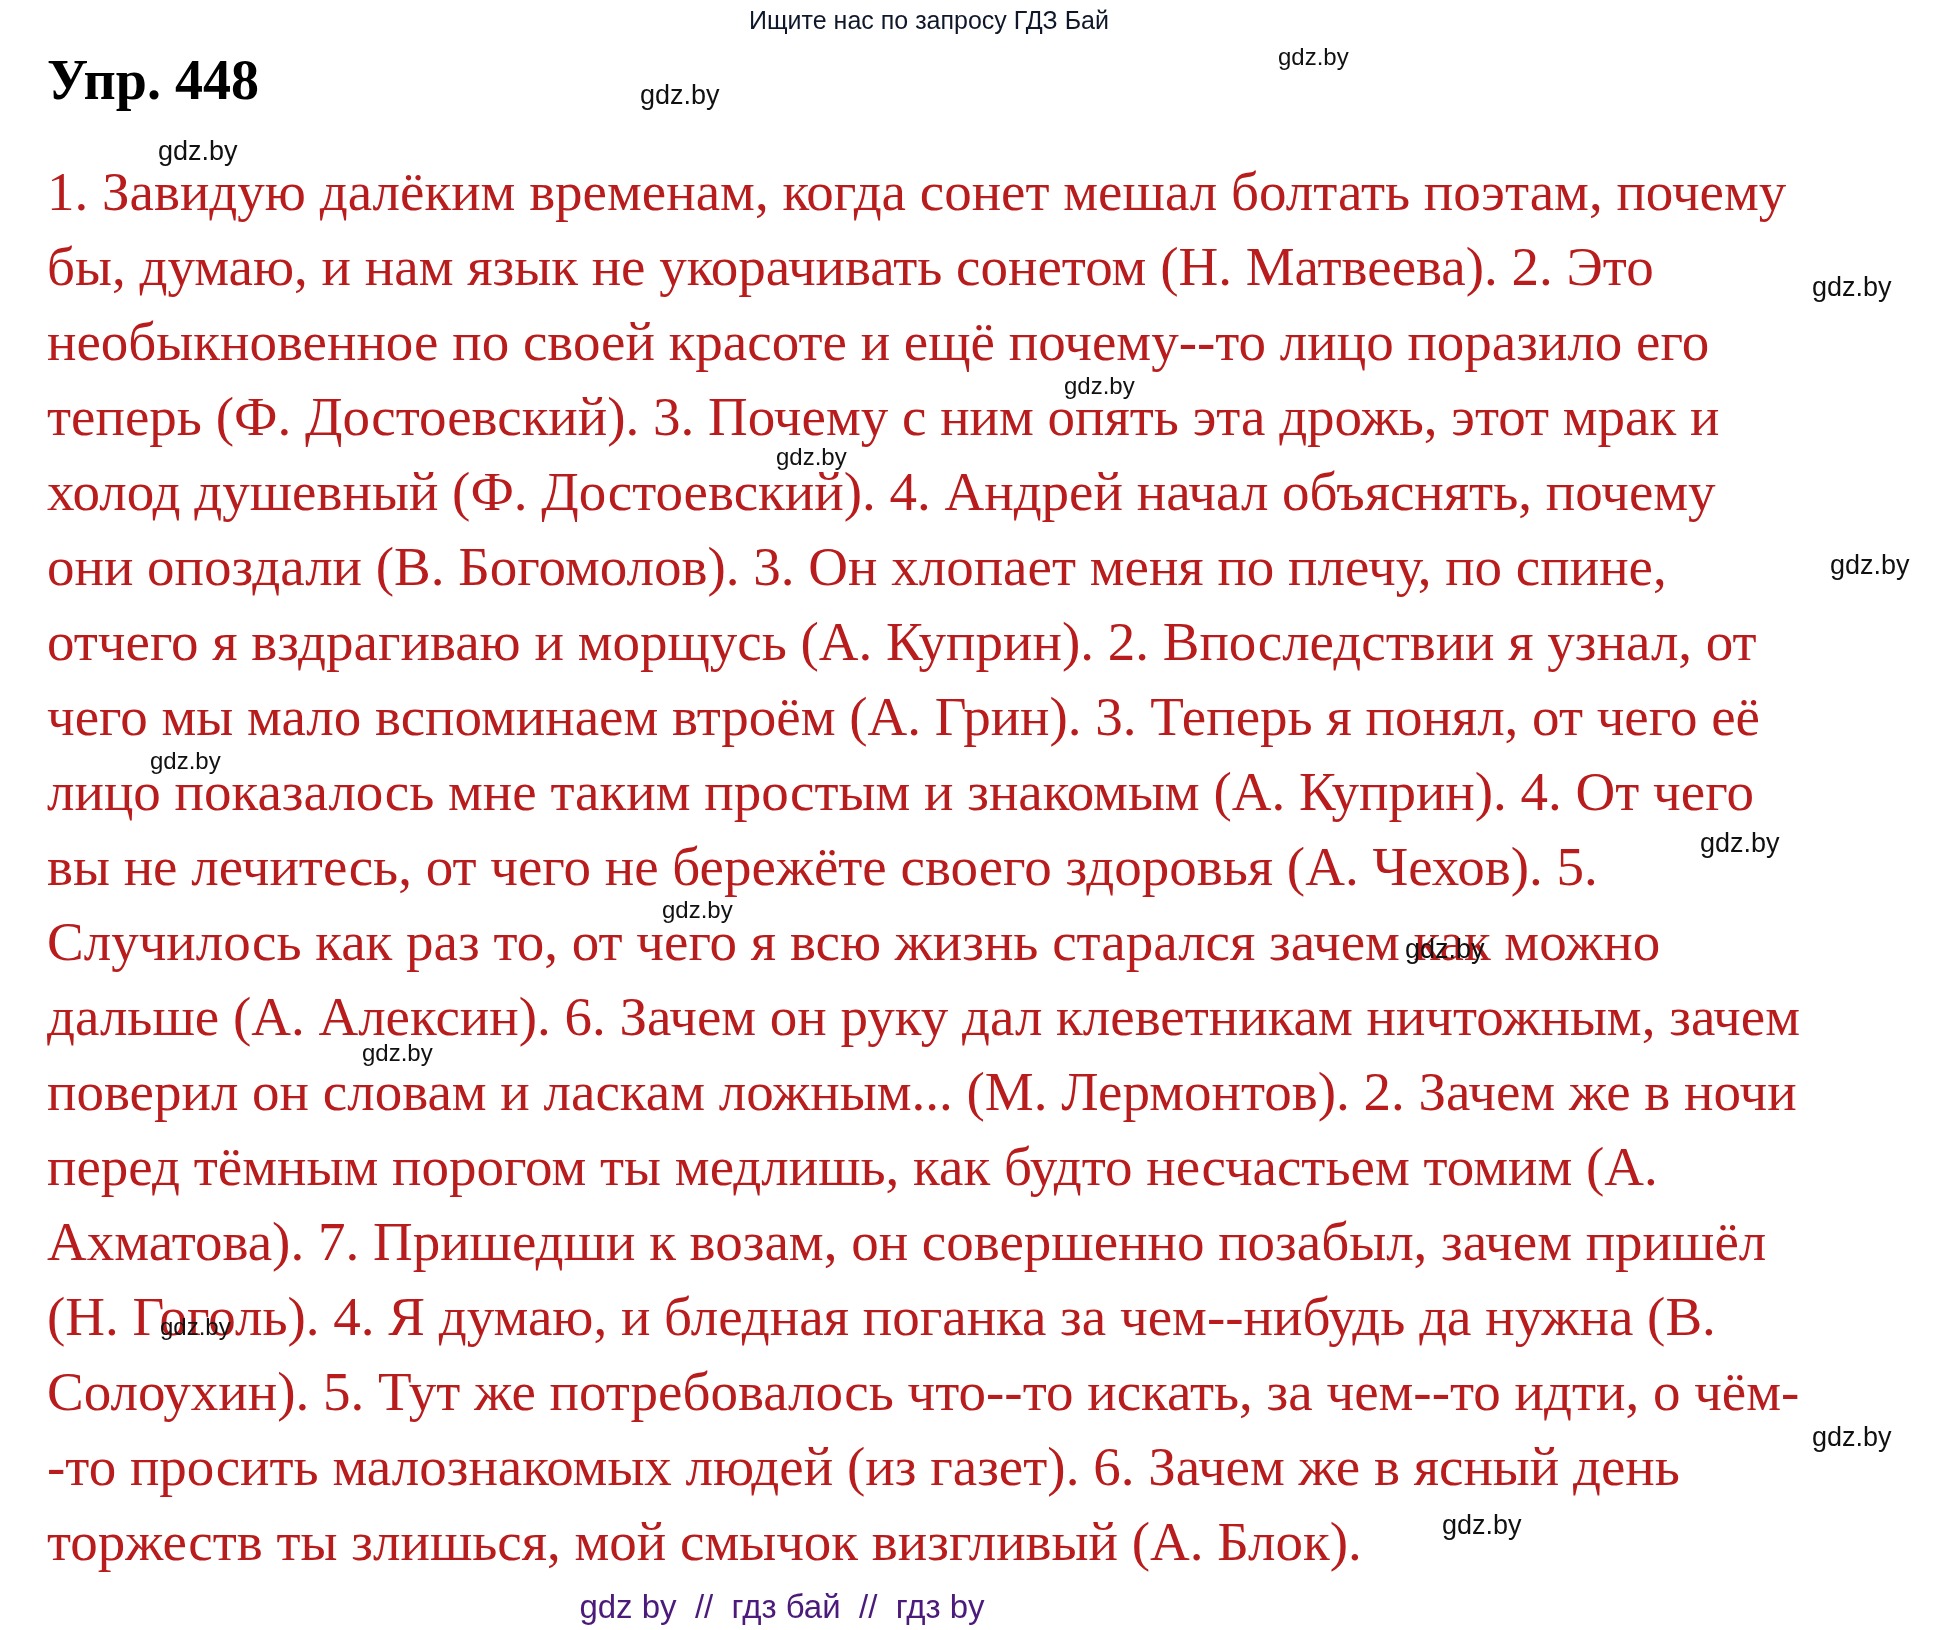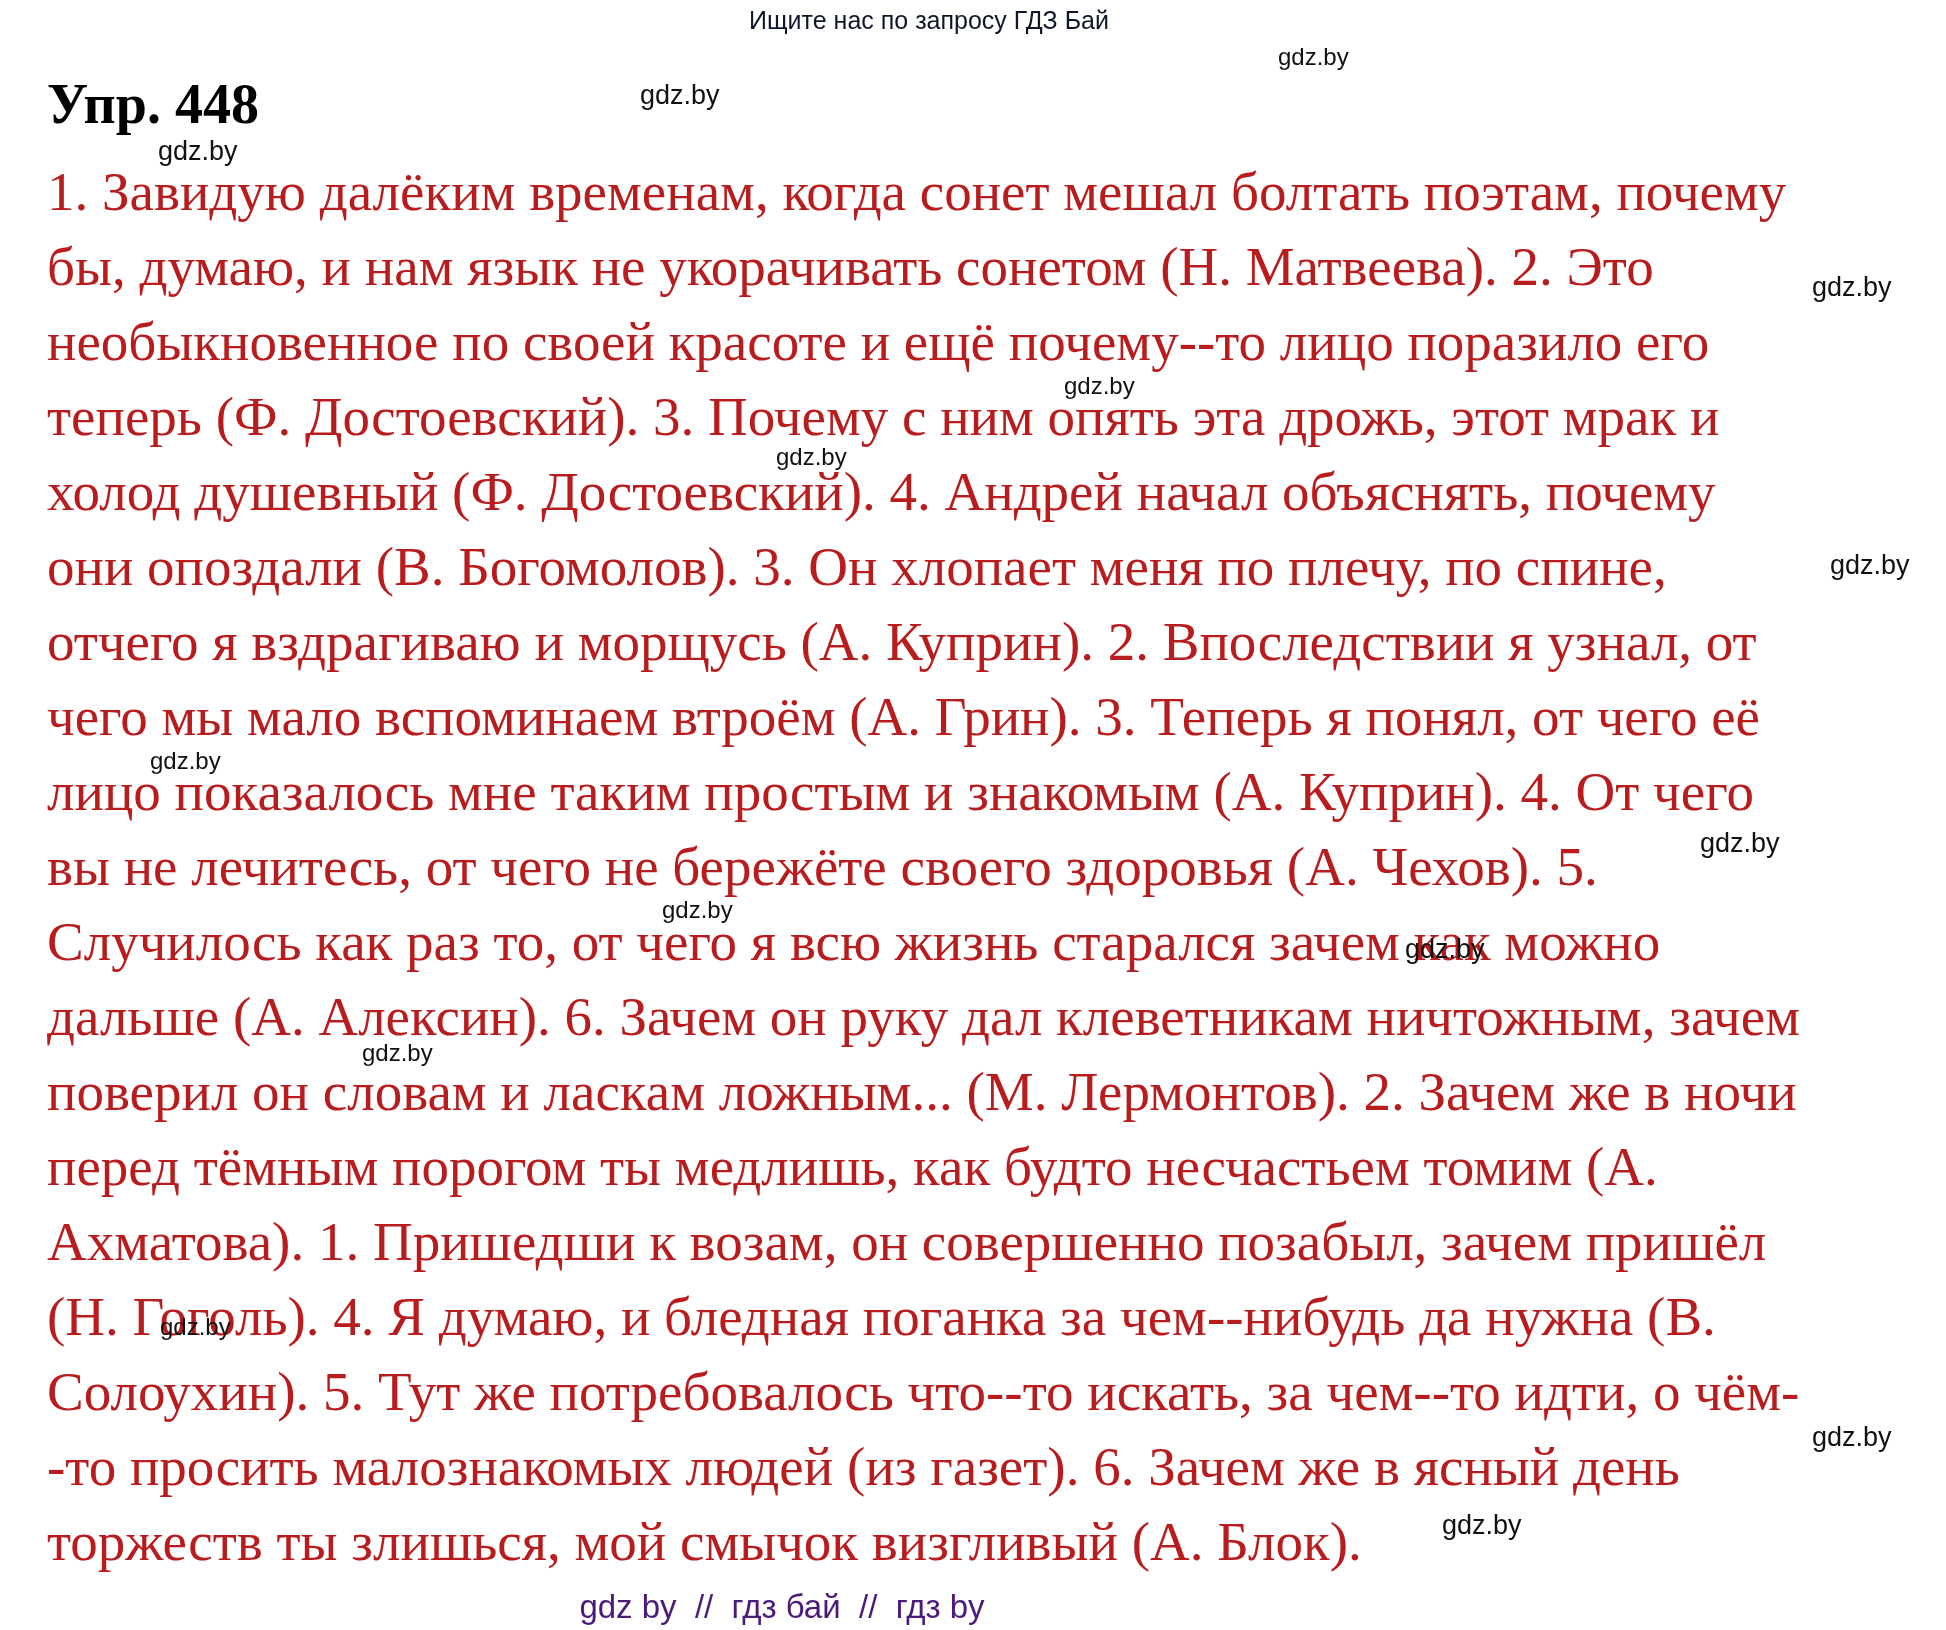--- a/index.html
+++ b/index.html
@@ -5,21 +5,21 @@
   html, body { margin: 0; padding: 0; background: #ffffff; }
   body { width: 1946px; height: 1630px; position: relative; overflow: hidden; }
   .top-banner {
     position: absolute; left: 0; width: 1858px; top: 2px; text-align: center;
     font-family: "Liberation Sans", sans-serif; font-size: 25px; color: #0f172a;
     line-height: 36px;
   }
   .title {
     position: absolute; left: 47px; top: 48px;
     font-family: "Liberation Serif", serif; font-weight: bold; font-size: 56px;
-    color: #000; line-height: 64px; margin-top: 24px;
+    color: #000; line-height: 64px;
   }
   .body-text { position: absolute; left: 47px; top: 0; }
   .line {
     position: absolute; left: 0; white-space: nowrap;
     font-family: "Liberation Serif", serif; font-size: 55px; color: #b91c1c;
     line-height: 60px;
   }
   .wm {
     position: absolute; font-family: "Liberation Sans", sans-serif;
     font-size: 27px; color: #111; line-height: 30px; white-space: nowrap;
@@ -46,21 +46,21 @@
   <div class="line" style="top:462px">холод душевный (Ф. Достоевский). 4. Андрей начал объяснять, почему</div>
   <div class="line" style="top:537px">они опоздали (В. Богомолов). 3. Он хлопает меня по плечу, по спине,</div>
   <div class="line" style="top:612px">отчего я вздрагиваю и морщусь (А. Куприн). 2. Впоследствии я узнал, от</div>
   <div class="line" style="top:687px">чего мы мало вспоминаем втроём (А. Грин). 3. Теперь я понял, от чего её</div>
   <div class="line" style="top:762px">лицо показалось мне таким простым и знакомым (А. Куприн). 4. От чего</div>
   <div class="line" style="top:837px">вы не лечитесь, от чего не бережёте своего здоровья (А. Чехов). 5.</div>
   <div class="line" style="top:912px">Случилось как раз то, от чего я всю жизнь старался зачем как можно</div>
   <div class="line" style="top:987px">дальше (А. Алексин). 6. Зачем он руку дал клеветникам ничтожным, зачем</div>
   <div class="line" style="top:1062px">поверил он словам и ласкам ложным... (М. Лермонтов). 2. Зачем же в ночи</div>
   <div class="line" style="top:1137px">перед тёмным порогом ты медлишь, как будто несчастьем томим (А.</div>
-  <div class="line" style="top:1212px">Ахматова). 1. Пришедши к возам, он совершенно позабыл, зачем пришёл</div>
+  <div class="line" style="top:1212px">Ахматова). 7. Пришедши к возам, он совершенно позабыл, зачем пришёл</div>
   <div class="line" style="top:1287px">(Н. Гоголь). 4. Я думаю, и бледная поганка за чем--нибудь да нужна (В.</div>
   <div class="line" style="top:1362px">Солоухин). 5. Тут же потребовалось что--то искать, за чем--то идти, о чём-</div>
   <div class="line" style="top:1437px">-то просить малознакомых людей (из газет). 6. Зачем же в ясный день</div>
   <div class="line" style="top:1512px">торжеств ты злишься, мой смычок визгливый (А. Блок).</div>
 </div>
 
 <div id="watermarks">
     <div class="wm" style="left: 640px; top: 80px;">gdz.by</div>
     <div class="wm small" style="left: 1278px; top: 42px;">gdz.by</div>
     <div class="wm" style="left: 158px; top: 136px;">gdz.by</div>

